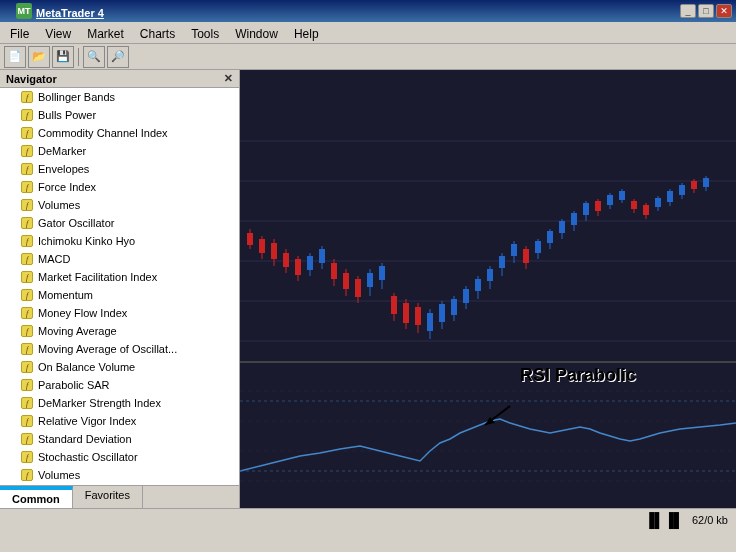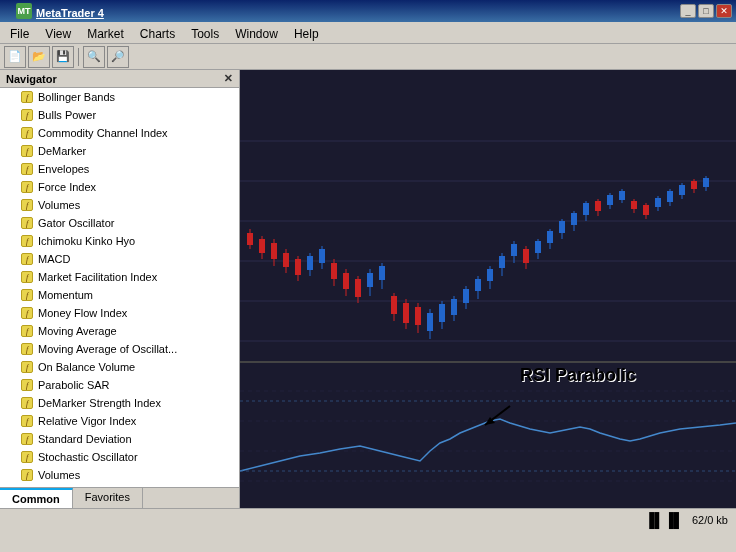--- a/index.html
+++ b/index.html
@@ -173,21 +173,21 @@
       background: #d4d0c8;
     }
     .nav-tab {
       padding: 3px 12px;
       cursor: pointer;
       font-size: 11px;
       border-right: 1px solid #a0a0a0;
     }
     .nav-tab.active {
       background: white;
-      border-top: 2px solid #0ea5e9;
+      border-top: 4px solid #0ea5e9;
       font-weight: bold;
     }
 
     
     .chart-area {
       flex: 1;
       background: #1a1a2e;
       position: relative;
       overflow: hidden;
     }

